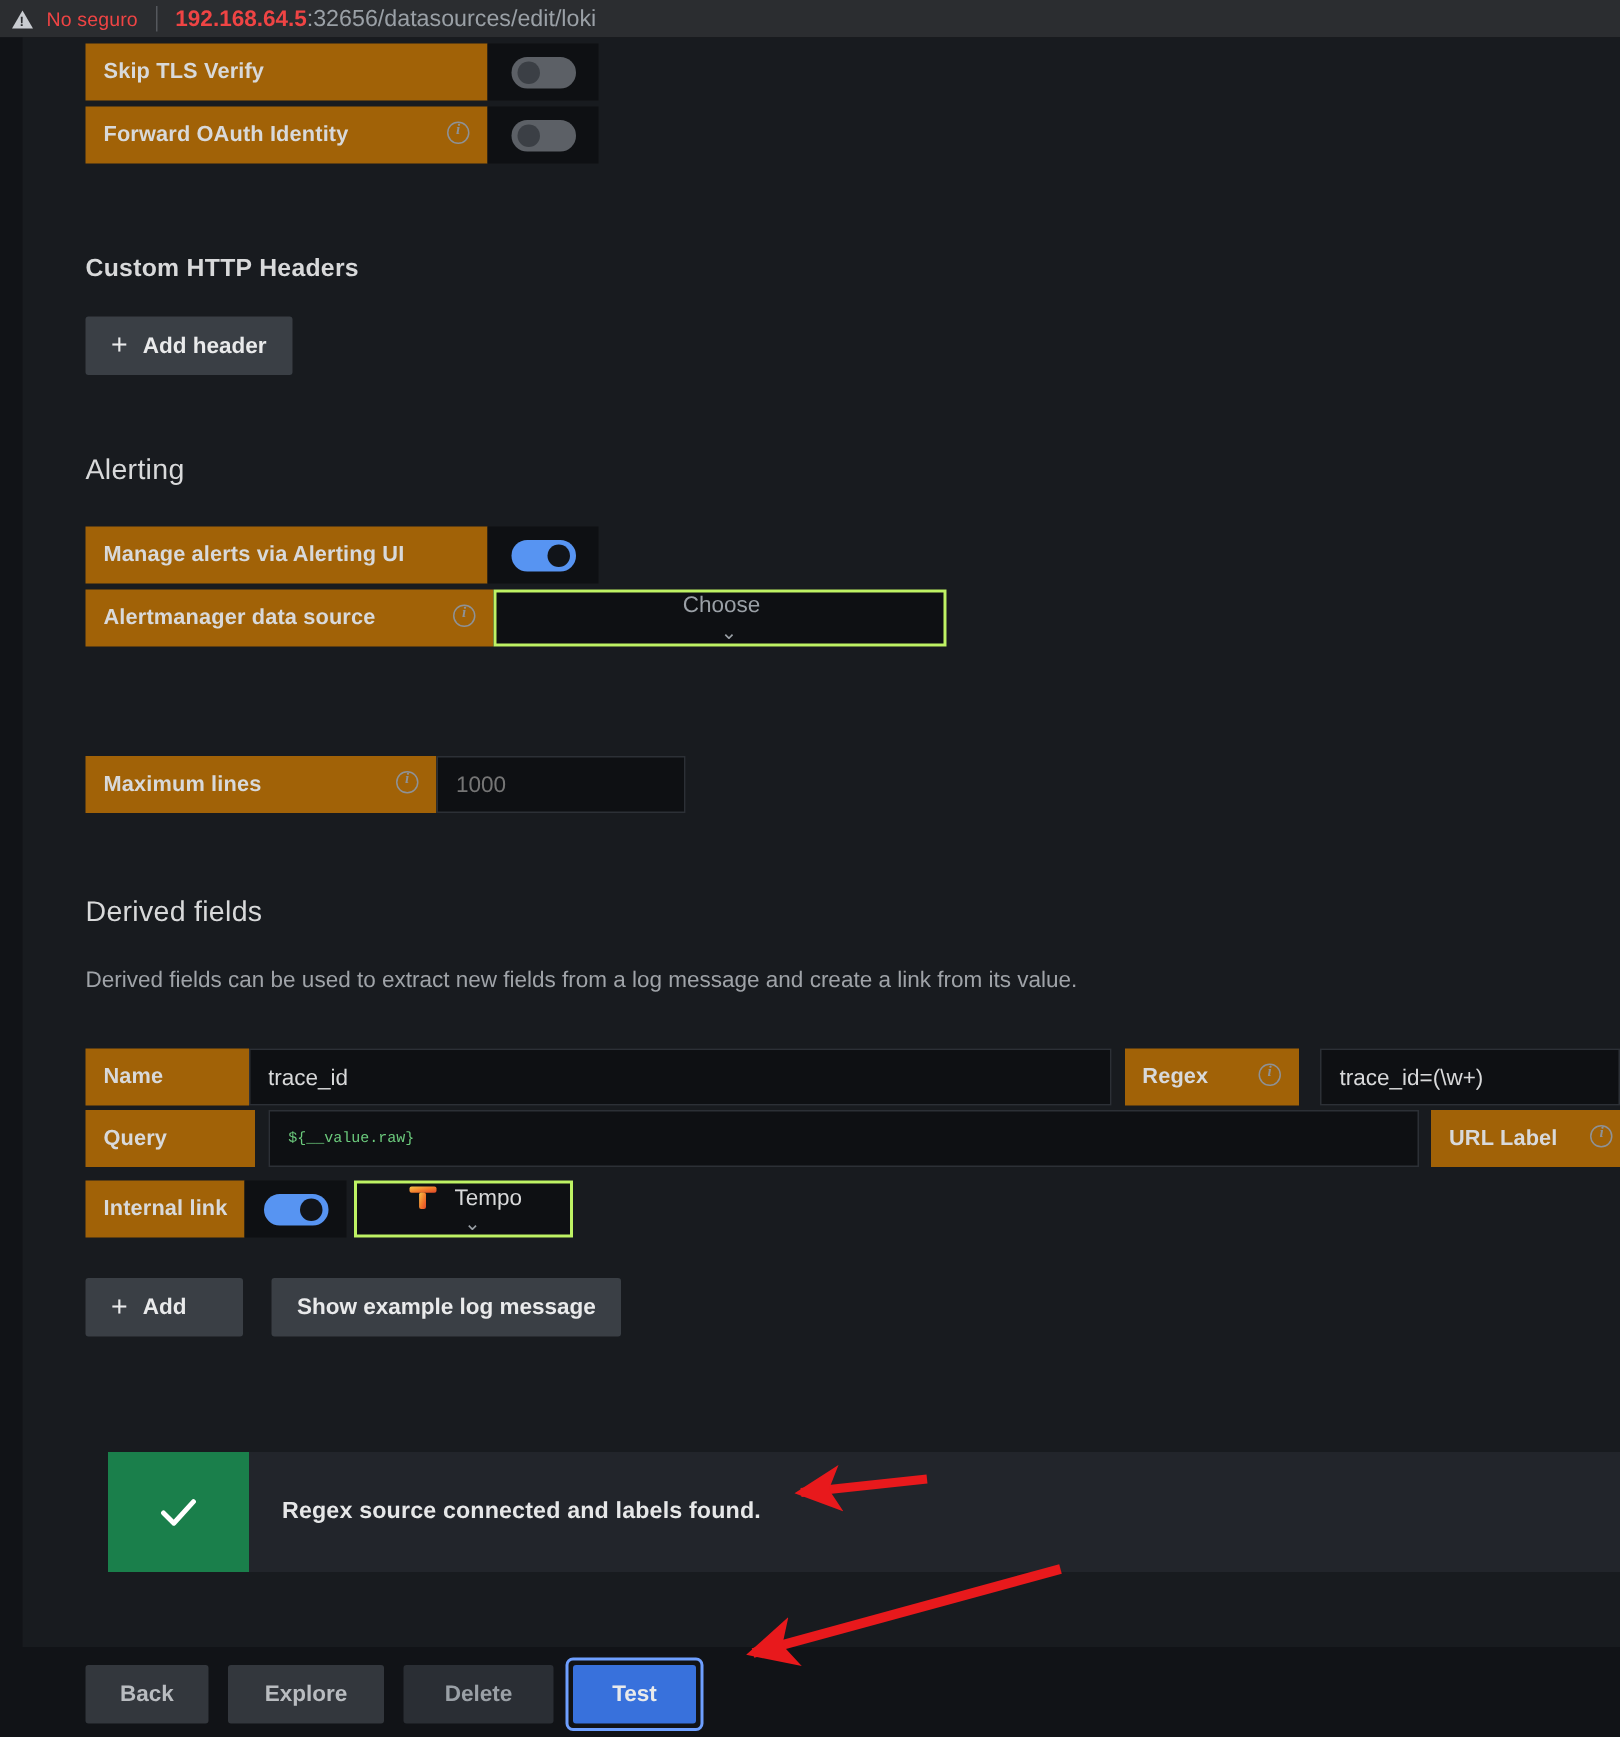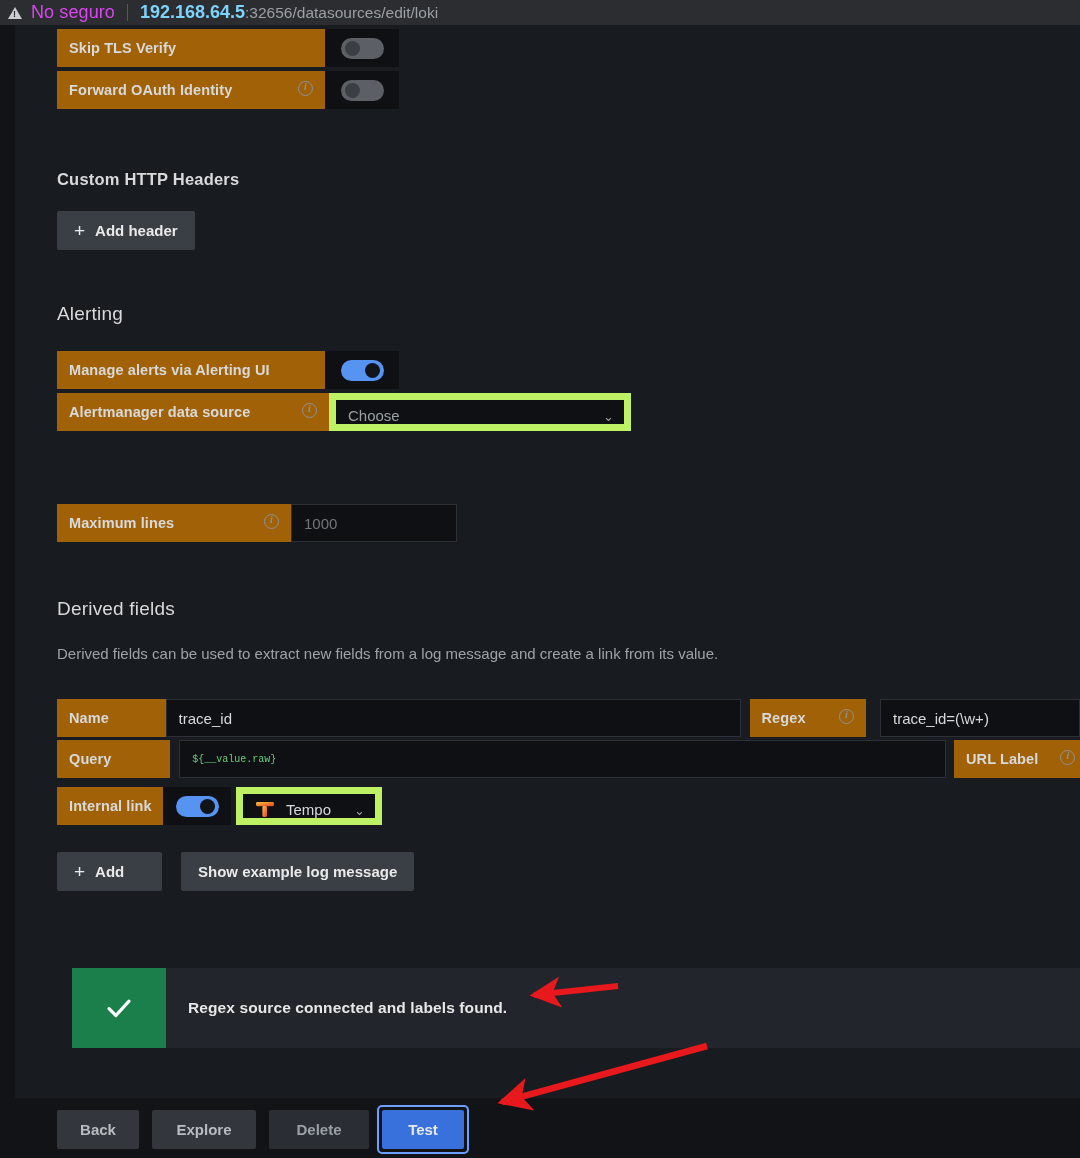--- a/index.html
+++ b/index.html
@@ -17,23 +17,23 @@
   }
   .warn-tri {
     width: 0; height: 0; border-left: 7px solid transparent;
     border-right: 7px solid transparent; border-bottom: 12px solid #c9ccd1;
     position: relative; flex: 0 0 auto;
   }
   .warn-tri::after {
     content: "!"; position: absolute; left: -2px; top: 2px; font-size: 9px;
     color: #2b2d30; font-weight: bold; line-height: 10px;
   }
-  #urlbar .not-secure { color: #d946ef; font-size: 18px; margin-left: 9px; letter-spacing: .1px; }
+  #urlbar .not-secure { color: #ef4444; font-size: 13px; margin-left: 9px; letter-spacing: .1px; }
   #urlbar .divider { width: 1px; height: 17px; background: #55585d; margin: 0 12px; }
-  #urlbar .host { color: #7dd3fc; font-size: 18px; font-weight: 600; }
+  #urlbar .host { color: #ef4444; font-size: 15px; font-weight: 600; }
   #urlbar .path { color: #9aa0a6; font-size: 15.5px; }
 
   
   #page {
     position: absolute; left: 0; top: 25px; width: 1080px; height: 1133px;
     background: #181b1f;
   }
   #leftgutter {
     position: absolute; left: 0; top: 0; width: 15px; height: 1133px;
     background: #111317;
@@ -97,23 +97,23 @@
   .inp {
     background: #0e1013; border: 1px solid #2c3036; color: #d8d9da;
     font-family: "Liberation Sans", sans-serif; font-size: 15px;
     height: 38px; padding: 0 12px; outline: none;
   }
   .inp.placeholder { color: #6e7379; }
   .inp.mono {
     font-family: "Liberation Mono", monospace; color: #6ccb7d; font-size: 10px;
   }
   .select {
-    background: #0e1013; border: 7px solid #bef264; color: #9aa0a6;
-    height: 38px; display: flex; align-items: flex-end; padding: 0 10px 0 12px;
-    font-size: 15px; justify-content: space-between; cursor: pointer;
+    background: #0e1013; border: 2px solid #bef264; color: #9aa0a6;
+    height: 38px; display: flex; align-items: center; padding: 0 10px 0 12px;
+    font-size: 15px; justify-content: space-between; cursor: pointer; flex-direction: column;
   }
   .chev { color: #9aa0a6; font-size: 13px; margin-left: 10px; }
 
   
   #alertbox {
     position: absolute; left: 57px; top: 943px; right: 0; height: 80px;
     background: #22252b; display: flex; align-items: stretch;
   }
   #alertbox .icon-pane {
     width: 94px; background: #1a7f4b; display: flex; align-items: center;

